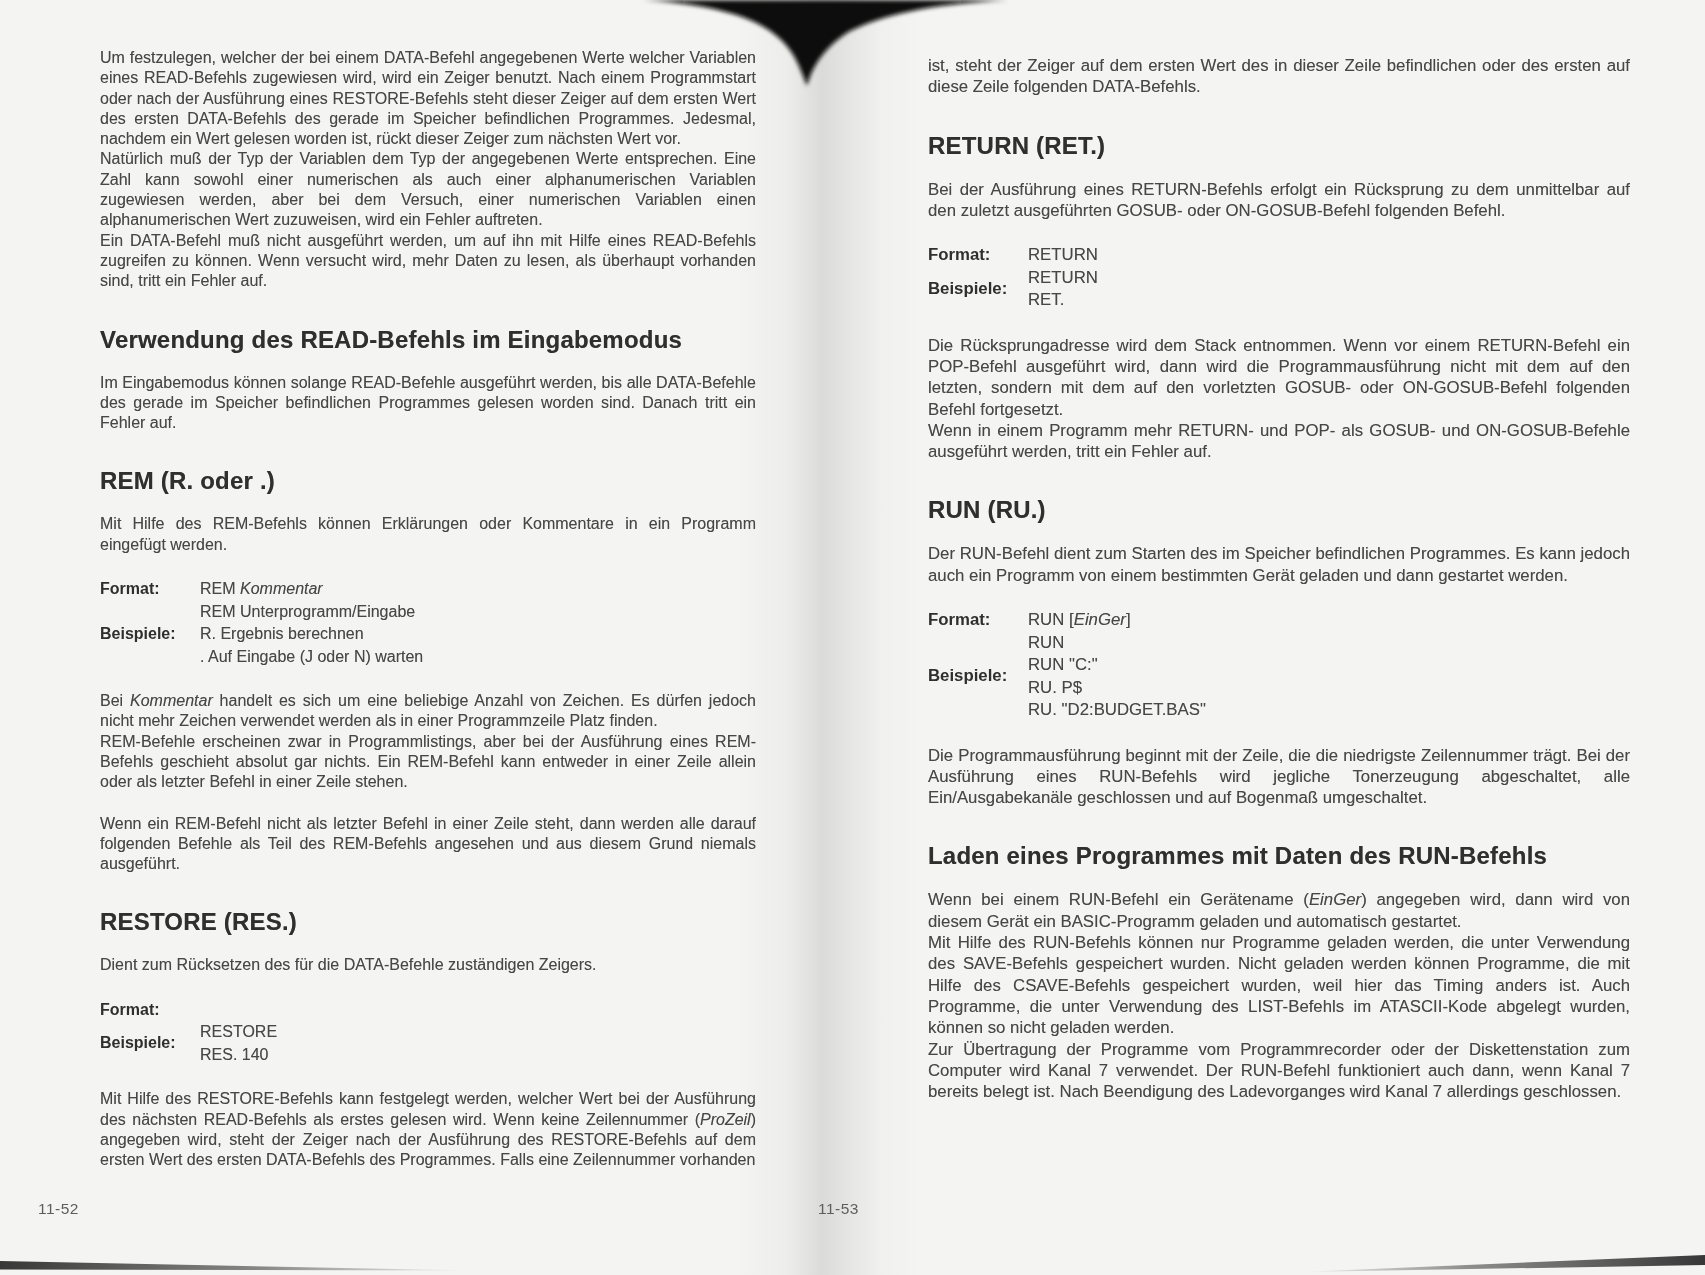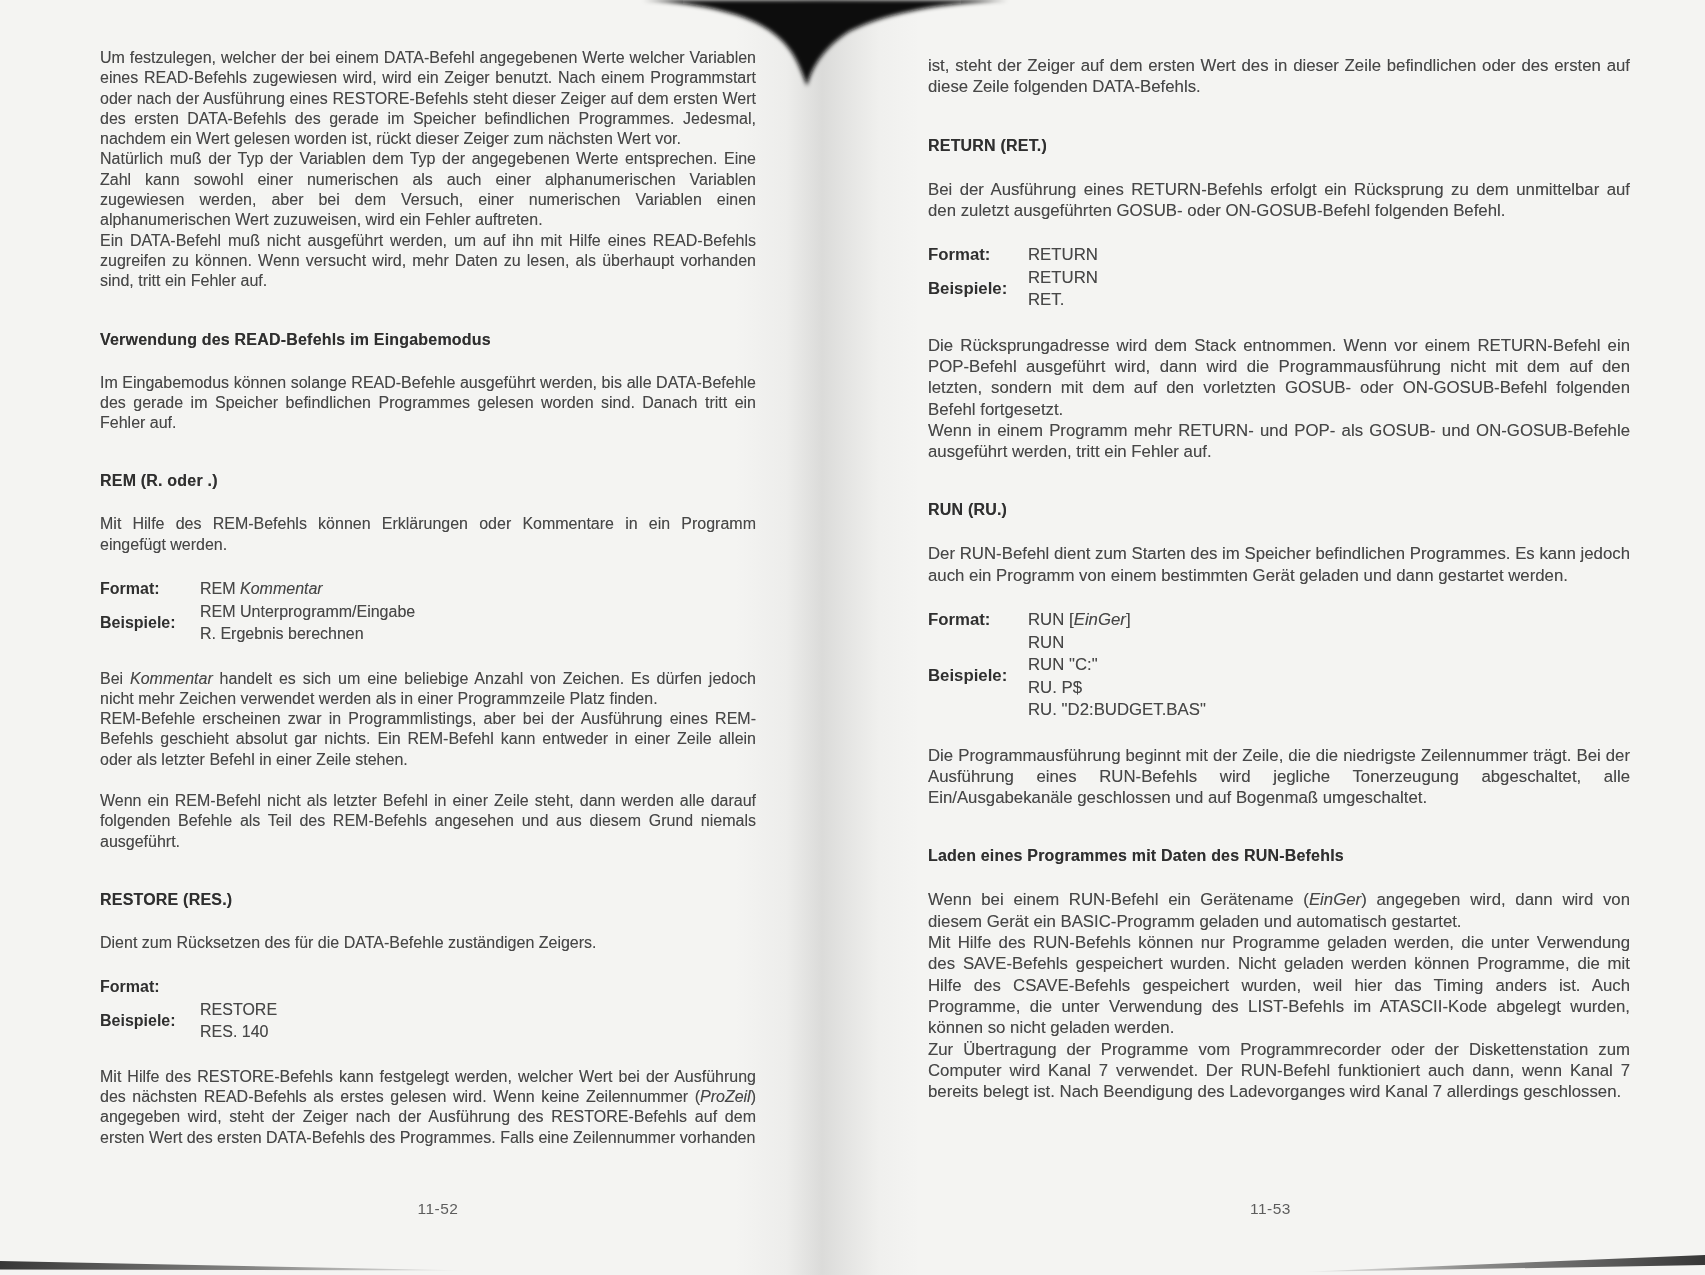--- a/index.html
+++ b/index.html
@@ -12,32 +12,32 @@
   .book{position:absolute;inset:0;}
   .page{position:absolute;top:0;height:1275px;}
   .page-left{left:0;width:800px;}
   .page-right{left:800px;width:905px;}
   .page-content{position:absolute;color:var(--body-text,#474747);}
   .page-left .page-content{left:100px;top:48px;width:656px;font-size:16px;line-height:20.3px;}
   .page-right .page-content{left:128px;top:55px;width:702px;font-size:16.8px;line-height:21.3px;}
   .page-content p{margin:0;text-align:justify;text-shadow:0 0 .5px rgba(80,80,80,.45);}
   .page-content p.gap{margin-top:21px;}
   .page-content h2{
-    font-size:16px;line-height:24px;margin:36px 0 21px;
+    font-size:24px;line-height:24px;margin:36px 0 21px;
     color:var(--heading-text,#2f2f2f);letter-spacing:.2px;
     text-shadow:0 0 .5px rgba(50,50,50,.5);
   }
   .page-content > *:first-child{margin-top:0;}
   .spec{margin:23px 0;}
   .spec-row{display:flex;align-items:center;}
   .spec-label{flex:0 0 100px;font-weight:bold;color:var(--heading-text,#2f2f2f);line-height:22.5px;}
   .spec-lines{flex:1;}
   .spec-lines .spec-line{line-height:22.5px;text-shadow:0 0 .5px rgba(80,80,80,.45);}
   .page-number{
-    position:absolute;top:1200px;width:100%;text-align:center;
+    position:absolute;top:1200px;width:100%;text-align:left;
     font-size:15.5px;color:#5d5d5d;letter-spacing:.5px;
   }
   .page-left .page-number{transform:translateX(38px);}
   .page-right .page-number{transform:translateX(18px);}
   em{font-style:italic;}
   .gutter-shadow{
     position:absolute;left:735px;top:0;width:185px;height:1275px;pointer-events:none;
     background:linear-gradient(90deg,
       rgba(110,110,110,0) 0%,
       rgba(105,105,105,.05) 28%,
@@ -68,20 +68,21 @@
             <span class="spec-label">Format:</span>
             <div class="spec-lines">
               <div class="spec-line">REM <em>Kommentar</em></div>
             </div>
           </div>
           <div class="spec-row">
             <span class="spec-label">Beispiele:</span>
             <div class="spec-lines">
               <div class="spec-line">REM Unterprogramm/Eingabe</div>
               <div class="spec-line">R. Ergebnis berechnen</div>
+              <div class="spec-line">. Auf Eingabe (J oder N) warten</div>
             </div>
           </div>
         </div>
         <p>Bei <em>Kommentar</em> handelt es sich um eine beliebige Anzahl von Zeichen. Es dürfen jedoch nicht mehr Zeichen verwendet werden als in einer Programmzeile Platz finden.</p>
         <p>REM-Befehle erscheinen zwar in Programmlistings, aber bei der Ausführung eines REM-Befehls geschieht absolut gar nichts. Ein REM-Befehl kann entweder in einer Zeile allein oder als letzter Befehl in einer Zeile stehen.</p>
         <p class="gap">Wenn ein REM-Befehl nicht als letzter Befehl in einer Zeile steht, dann werden alle darauf folgenden Befehle als Teil des REM-Befehls angesehen und aus diesem Grund niemals ausgeführt.</p>
         <h2>RESTORE (RES.)</h2>
         <p>Dient zum Rücksetzen des für die DATA-Befehle zuständigen Zeigers.</p>
         <div class="spec">
           <div class="spec-row">

